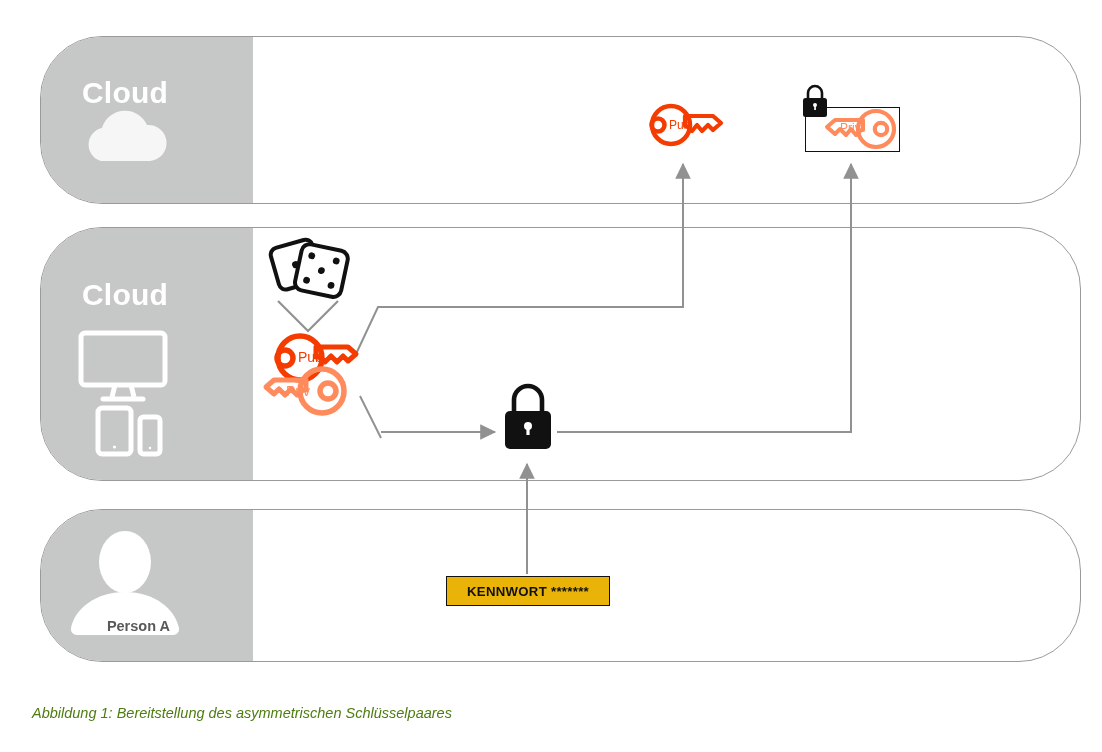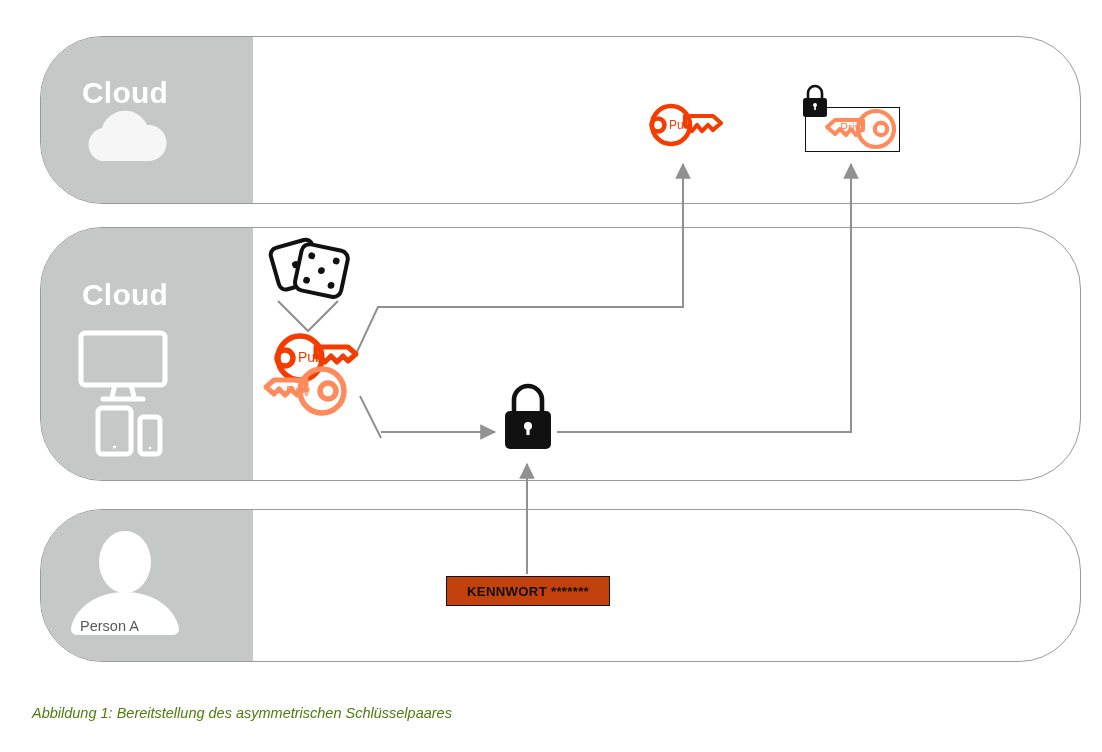--- a/index.html
+++ b/index.html
@@ -59,38 +59,38 @@
     pointer-events: none;
   }
   .pwbox {
     position: absolute;
     left: 438px;
     top: 562px;
     width: 164px;
     height: 30px;
     box-sizing: border-box;
     border: 1.6px solid #111111;
-    background: #c2410c;
+    background: #eab308;
     display: flex;
     align-items: center;
     justify-content: center;
     font-size: 13.2px;
     font-weight: bold;
     color: #111111;
     letter-spacing: 0.3px;
     white-space: nowrap;
   }
   .person-label {
     position: absolute;
     left: 72px;
     top: 604px;
     width: 90px;
-    text-align: left;
+    text-align: right;
     font-size: 14.5px;
-    font-weight: normal;
+    font-weight: bold;
     color: #595959;
     white-space: nowrap;
   }
   .enc-box {
     position: absolute;
     left: 797px;
     top: 93px;
     width: 95px;
     height: 45px;
     box-sizing: border-box;

